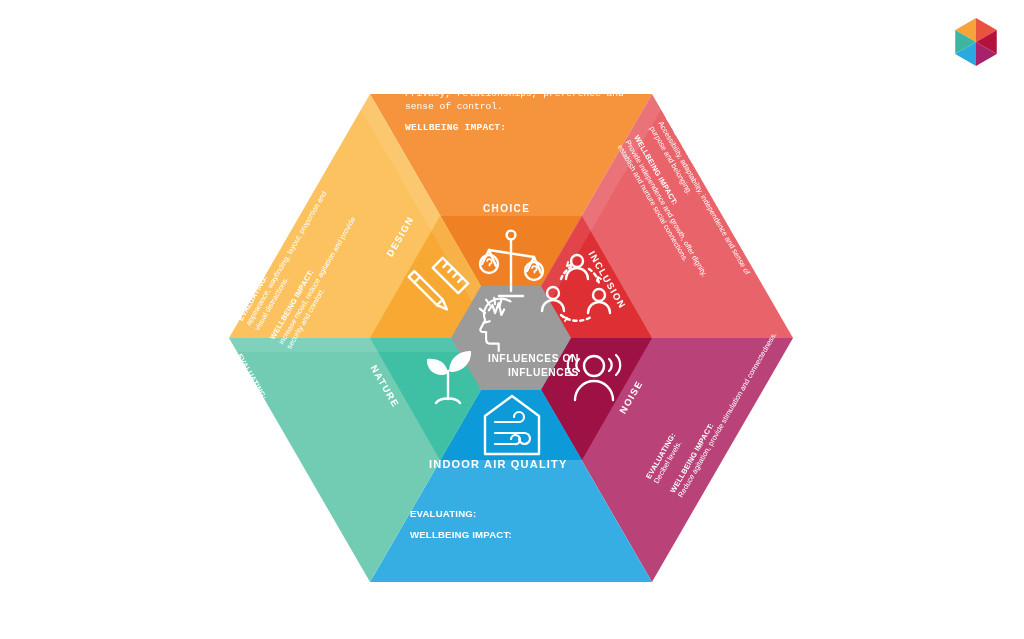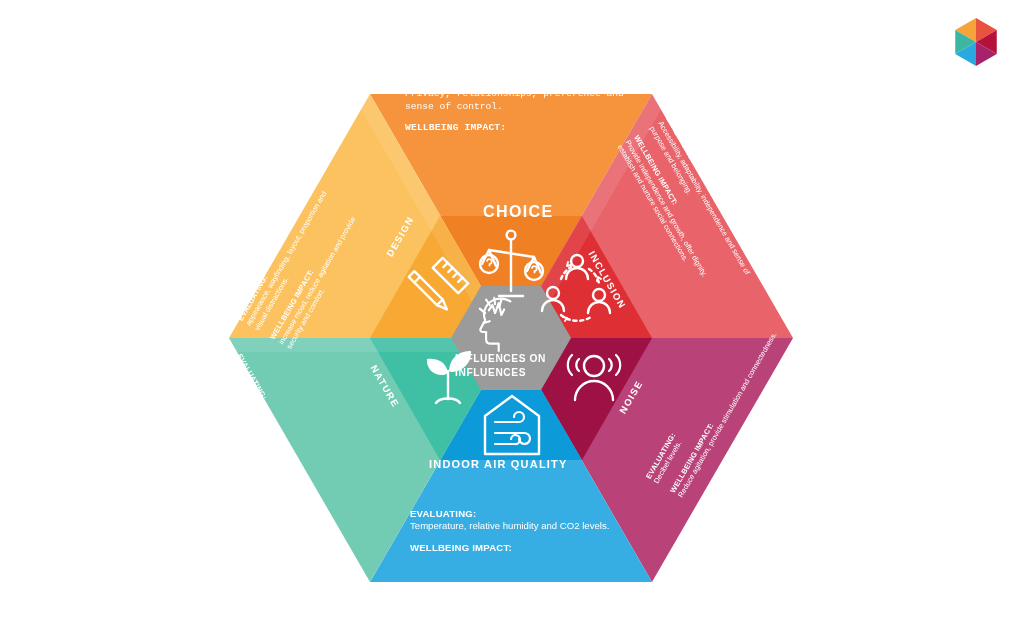--- a/index.html
+++ b/index.html
@@ -31,29 +31,29 @@
             transform:rotate(-60deg);}
   .t-nature{left:243px;top:352px;width:215px;font-size:7.4px;
             transform:rotate(60deg);}
   .t-incl{left:672px;top:115px;width:180px;font-size:7.4px;
           transform:rotate(60deg);}
   .t-noise{left:644px;top:476px;width:215px;font-size:7.4px;
            transform:rotate(-60deg);}
 
   
   .ttl{position:absolute;color:#ffffff;font-weight:bold;
-       letter-spacing:1.4px;font-size:16px;}
+       letter-spacing:1.4px;font-size:10px;}
   .ttl-choice{left:483px;top:203px;}
   .ttl-air{left:429px;top:458px;font-size:11px;letter-spacing:1.2px;}
   .ttl-design{left:384px;top:253px;transform:rotate(-60deg);transform-origin:0 0;font-size:9.5px;}
   .ttl-nature{left:378px;top:363px;transform:rotate(60deg);transform-origin:0 0;font-size:9.5px;}
   .ttl-incl{left:596px;top:249px;transform:rotate(60deg);transform-origin:0 0;font-size:9.5px;}
   .ttl-noise{left:617px;top:410px;transform:rotate(-60deg);transform-origin:0 0;font-size:9.5px;}
 
-  .center-label{position:absolute;left:455px;top:352px;width:124px;text-align:left;
+  .center-label{position:absolute;left:455px;top:352px;width:124px;text-align:right;
     color:#ffffff;font-weight:bold;font-size:10.2px;line-height:1.35;letter-spacing:.6px;}
   .center-label span{display:block;}
 </style>
 </head>
 <body>
 
 <div id="stage">
 
   <svg class="logo" viewBox="0 0 52 56">
     <g transform="translate(26,28)">
@@ -196,21 +196,20 @@
       <span class="bd">Privacy, relationships, preference and sense of control.</span>
     </div>
     <div class="blk">
       <span class="hd">WELLBEING IMPACT:</span>
     </div>
   </div>
 
   <div class="txt t-air">
     <div class="blk">
       <span class="hd">EVALUATING:</span>
-      <span class="bd">Temperature, relative humidity and CO2 levels.</span>
     </div>
     <div class="blk">
       <span class="hd">WELLBEING IMPACT:</span>
     </div>
   </div>
 
   <div class="txt rot t-design">
     <div class="blk">
       <span class="hd">EVALUATING:</span>
       <span class="bd">appearance, wayfinding, layout, proportion and visual distractions.</span>

